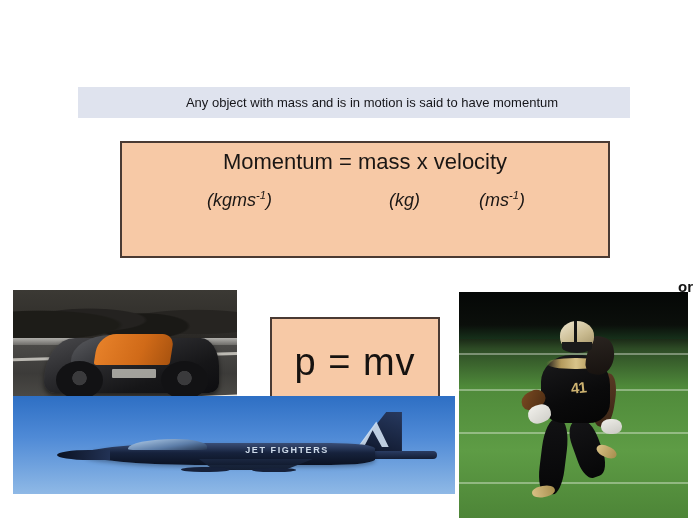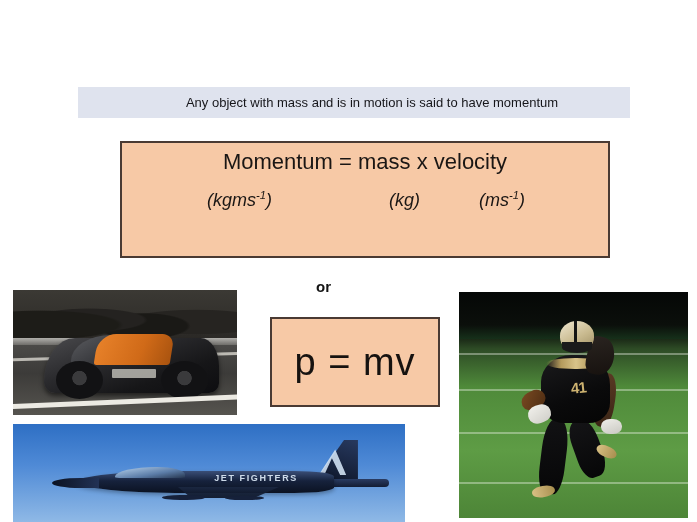--- a/index.html
+++ b/index.html
@@ -98,21 +98,21 @@
     vertical-align: super;
     line-height: 0;
   }
 
   
   #or-label {
     position: absolute;
     left: 0;
     top: 278px;
     width: 693px;
-    text-align: center;
+    text-align: right;
     font-size: 15px;
     font-weight: bold;
     color: #141414;
     pointer-events: none;
   }
   #or-label span { margin-left: -46px; }
 
   
   #pmv-box {
     position: absolute;
@@ -204,22 +204,22 @@
   #photo-car .wheel-front { left: 19%; }
   #photo-car .wheel-rear  { left: 66%; }
   #photo-car .car-plate {
     position: absolute; left: 44%; bottom: 30%; width: 20%; height: 7%;
     background: #cfcdc6; opacity: .75; border-radius: 1px;
   }
 
   
   #photo-jet {
     left: 13px;
-    top: 424px;
-    width: 392px;
+    top: 396px;
+    width: 442px;
     height: 98px;
     background: linear-gradient(180deg,#2e6fc4 0%, #4f8ad6 42%, #8fb9e6 100%);
   }
   #photo-jet .fuselage {
     position: absolute; left: 16%; top: 48%; width: 66%; height: 22%;
     background: linear-gradient(180deg,#3a4e77 0%, #16223c 45%, #0b1222 100%);
     border-radius: 50% 18% 18% 50% / 60% 30% 30% 60%;
     box-shadow: 0 2px 4px rgba(0,0,0,.3);
   }
   #photo-jet .nose {

